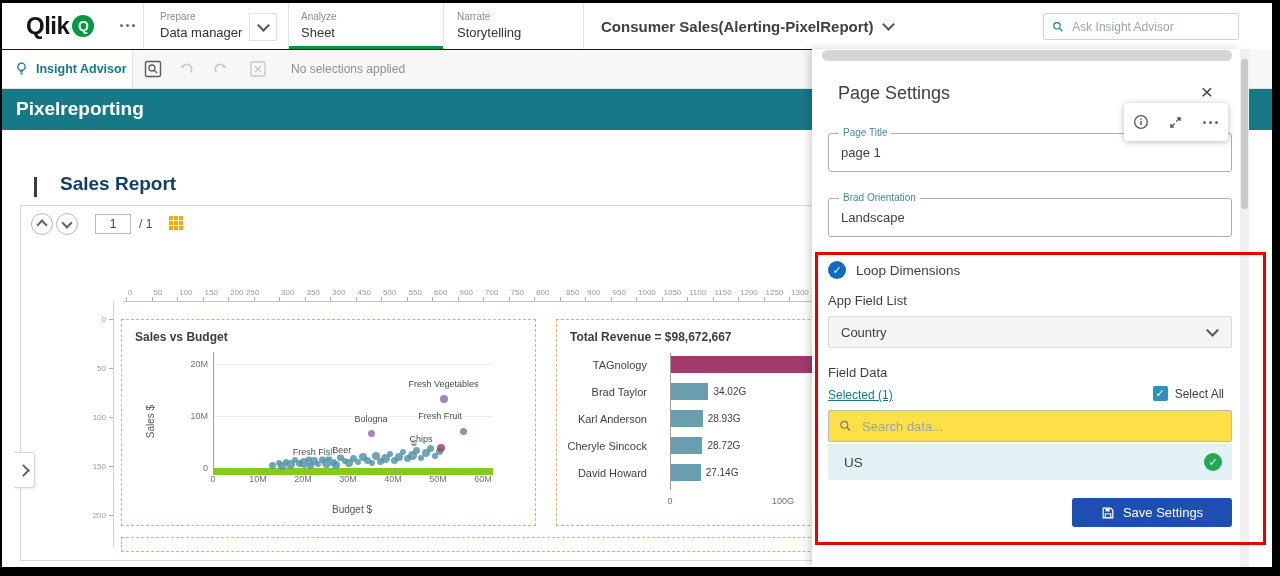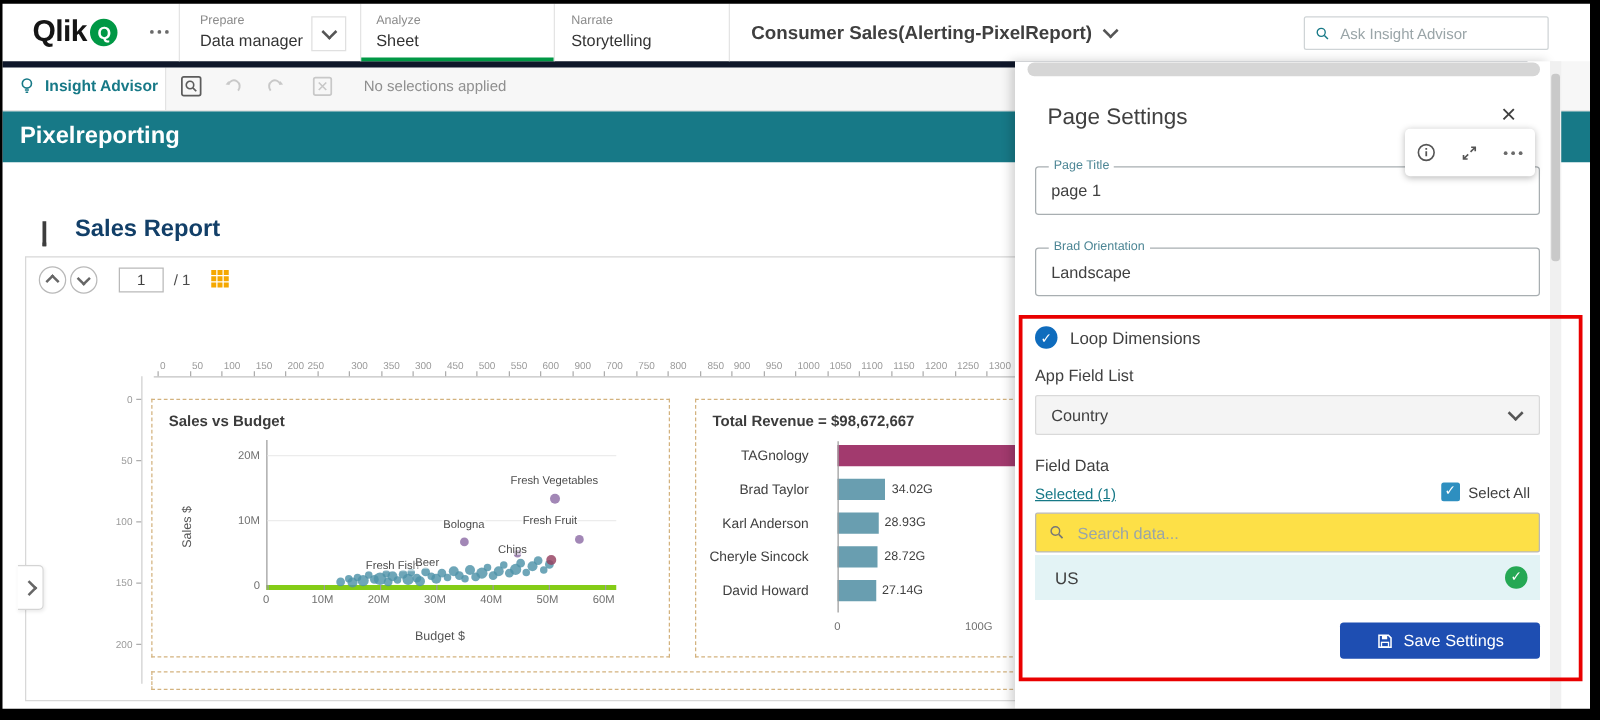--- a/index.html
+++ b/index.html
@@ -7,21 +7,21 @@
           font-family:"Liberation Sans",sans-serif;color:#404040;}
   
   .frame{position:absolute;background:#000;z-index:40;}
   #f-top{left:0;top:0;width:1280px;height:3px;}
   #f-bottom{left:0;top:567px;width:1280px;height:9px;}
   #f-left{left:0;top:0;width:2px;height:576px;}
   #f-right{left:1272px;top:0;width:8px;height:576px;}
 
   
   .topbar{position:absolute;left:2px;top:3px;width:1220px;height:46px;background:#fff;
-          border-bottom:5px solid #0f172a;z-index:3;}
+          border-bottom:1px solid #0f172a;z-index:3;}
   .logo{position:absolute;left:24px;top:9px;display:flex;align-items:center;}
   .logo-text{font-size:24px;font-weight:bold;color:#151515;letter-spacing:-0.5px;}
   .logo-mark{width:22px;height:22px;border-radius:50%;background:#009845;color:#fff;font-weight:bold;
              font-size:14px;display:flex;align-items:center;justify-content:center;margin-left:3px;}
   .dotrow{display:inline-flex;}
   .dotrow i{width:3px;height:3px;border-radius:50%;background:#6a6a6a;margin:0 1.5px;}
   .tb-dots{position:absolute;left:116px;top:21px;}
   .tb-divider{position:absolute;top:0;width:1px;height:46px;background:#e4e4e4;}
   .nav-item{position:absolute;top:8px;cursor:pointer;}
   .eyebrow{font-size:10px;color:#8b8b8b;}
@@ -81,21 +81,21 @@
   .vlab{position:absolute;right:7px;font-size:8px;color:#9a9a9a;}
 
   
   .chartbox{position:absolute;border:1px dashed #d3b27e;background:#fff;box-sizing:border-box;}
   .chart-title{position:absolute;left:13px;top:10px;font-size:12px;font-weight:bold;color:#3c3c3c;}
   #scatter-box{left:100px;top:113px;width:415px;height:207px;}
   #bar-box{left:535px;top:113px;width:390px;height:207px;}
   .dashed-strip{position:absolute;left:100px;top:331px;width:920px;height:15px;border:1px dashed #d3b27e;box-sizing:border-box;}
 
   .sc-plot{position:absolute;left:91px;top:32px;width:279px;height:116px;
-           border-left:1px solid #9c9c9c;border-bottom:4px solid #84cc16;}
+           border-left:1px solid #9c9c9c;border-bottom:7px solid #84cc16;}
   .sc-grid{position:absolute;left:0;width:279px;height:1px;background:#ececec;}
   .sc-dot{position:absolute;border-radius:50%;opacity:.82;}
   .sc-ptlab{position:absolute;transform:translate(-50%,-50%);font-size:9px;color:#4a4a4a;
             white-space:nowrap;background:rgba(255,255,255,.55);padding:0 1px;}
   .sc-ylab{position:absolute;left:58px;width:28px;text-align:right;font-size:9px;color:#707070;}
   .sc-xlab{position:absolute;top:154px;transform:translateX(-50%);font-size:9px;color:#707070;}
   .sc-xtickmark{position:absolute;bottom:-4px;width:1px;height:4px;background:#9c9c9c;}
   .sc-ylabel{position:absolute;left:-2px;top:96px;width:60px;text-align:center;font-size:10px;color:#555;
              transform:rotate(-90deg);}
   .sc-xlabel{position:absolute;left:160px;top:184px;width:140px;text-align:center;font-size:10px;color:#555;}
@@ -399,21 +399,21 @@
             <div class="sc-dot" style="left: 217.5px; top: 101.04px; width: 6px; height: 6px; background: rgb(78, 146, 168);"></div>
             <div class="sc-dot" style="left: 221.5px; top: 95.86px; width: 7px; height: 7px; background: rgb(78, 146, 168);"></div>
             <div class="sc-dot" style="left: 154px; top: 77.66px; width: 7px; height: 7px; background: rgb(141, 108, 166);"></div>
             <div class="sc-dot" style="left: 197.25px; top: 88.04px; width: 6px; height: 6px; background: rgb(141, 108, 166);"></div>
             <div class="sc-dot" style="left: 223.25px; top: 91.72px; width: 8px; height: 8px; background: rgb(149, 64, 95);"></div>
             <div class="sc-dot" style="left: 225.5px; top: 42.84px; width: 8px; height: 8px; background: rgb(141, 108, 166);"></div>
             <div class="sc-dot" style="left: 246.25px; top: 75.58px; width: 7px; height: 7px; background: rgb(141, 108, 166);"></div>
             <div class="sc-ptlab" style="left: 229.5px; top: 31.76px;">Fresh Vegetables</div>
             <div class="sc-ptlab" style="left: 225.9px; top: 64px;">Fresh Fruit</div>
             <div class="sc-ptlab" style="left: 157.05px; top: 67.12px;">Bologna</div>
-            <div class="sc-ptlab" style="left: 196px; top: 86.88px;">Chips</div>
+            <div class="sc-ptlab" style="left: 207px; top: 86.88px;">Chips</div>
             <div class="sc-ptlab" style="left: 99.9px; top: 99.88px;">Fresh Fish</div>
             <div class="sc-ptlab" style="left: 127.8px; top: 97.8px;">Beer</div>
           </div>
       <div class="sc-ylab" style="top: 39px;">20M</div>
           <div class="sc-ylab" style="top: 91px;">10M</div>
           <div class="sc-ylab" style="top: 143px;">0</div>
           <div class="sc-xlab" style="left: 91px;">0</div>
           <div class="sc-xlab" style="left: 136px;">10M</div>
           <div class="sc-xlab" style="left: 181px;">20M</div>
           <div class="sc-xlab" style="left: 226px;">30M</div>

